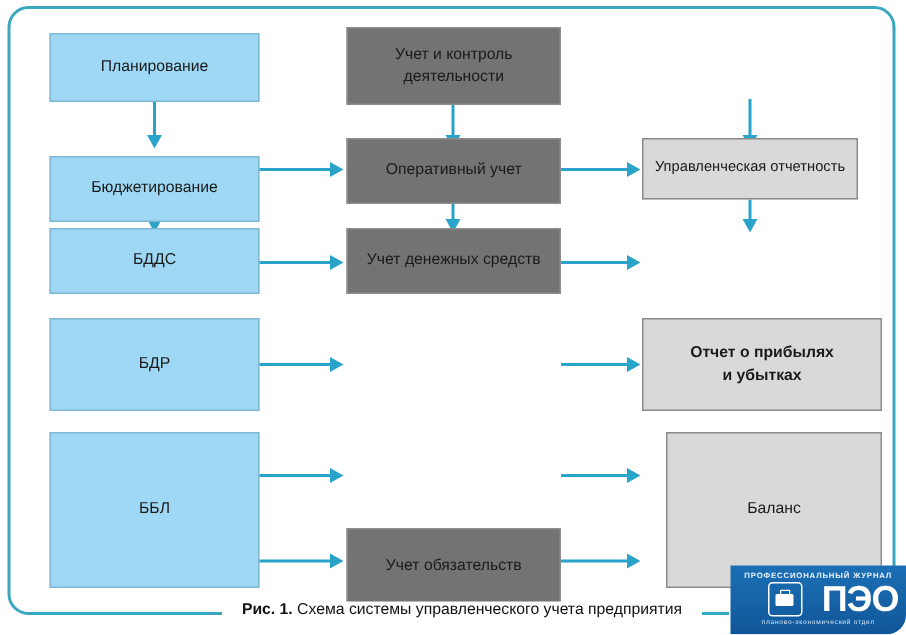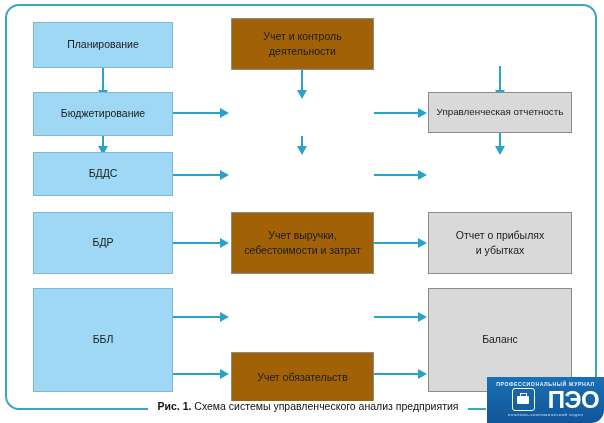--- a/index.html
+++ b/index.html
@@ -63,21 +63,21 @@
   }
   .box .txt {
     display: block;
     white-space: pre-line;
   }
   .box.blue-strong {
     background: #9ed8f5;
     border-color: #7fb8d4;
   }
   .box.blue-light {
-    background: #a16207;
+    background: #737373;
     border-color: #8c8c8c;
   }
   .box.gray {
     background: #d9d9d9;
     border-color: #8c8c8c;
   }
 
   
   .arrow-line-h {
     position: absolute;
@@ -241,73 +241,75 @@
   <div class="arrow-line-h" style="left:172px; top:373px; width:50px;"></div>
   <div class="arrow-head-r" style="left:220px; top:369px;"></div>
 
   <div class="arrow-line-h" style="left:374px; top:373px; width:46px;"></div>
   <div class="arrow-head-r" style="left:418px; top:369px;"></div>
 
   <div class="box blue-strong" style="left:33px; top:22px; width:140px; height:46px;">
     <span class="txt">Планирование</span>
   </div>
 
-  <div class="box blue-strong" style="left:33px; top:92px; width:140px; height:44px;">
+  <div class="box blue-strong" style="left:33px; top:104px; width:140px; height:44px;">
     <span class="txt">Бюджетирование</span>
   </div>
 
   <div class="box blue-strong" style="left:33px; top:212px; width:140px; height:62px;">
     <span class="txt">БДР</span>
   </div>
 
   <div class="box blue-strong" style="left:33px; top:152px; width:140px; height:44px;">
     <span class="txt">БДДС</span>
   </div>
 
   <div class="box blue-strong" style="left:33px; top:288px; width:140px; height:104px;">
     <span class="txt">ББЛ</span>
   </div>
 
   <div class="box blue-light" style="left:231px; top:18px; width:143px; height:52px;">
     <span class="txt">Учет и контроль
 деятельности</span>
   </div>
 
-
-
-  <div class="box blue-light" style="left:231px; top:212px; width:143px; height:62px;">
-    <span class="txt">Учет выручки,
-себестоимости и затрат</span>
-  </div>
+  <div class="box blue-light" style="left:231px; top:92px; width:143px; height:44px;">
+    <span class="txt">Оперативный учет</span>
+  </div>
+
+  <div class="box blue-light" style="left:231px; top:152px; width:143px; height:44px;">
+    <span class="txt">Учет денежных средств</span>
+  </div>
+
 
 
   <div class="box blue-light" style="left:231px; top:352px; width:143px; height:51px;">
     <span class="txt">Учет обязательств</span>
   </div>
 
 
   <div class="box gray" style="left:428px; top:92px; width:144px; height:41px;">
     <span class="txt" style="font-size:9.8px;">Управленческая отчетность</span>
   </div>
 
 
-  <div class="box gray" style="left:428px; top:212px; width:144px; height:62px;">
+  <div class="box gray" style="left:428px; top:212px; width:160px; height:62px;font-weight:bold;">
     <span class="txt">Отчет о прибылях
 и убытках</span>
   </div>
 
-  <div class="box gray" style="left:428px; top:288px; width:144px; height:104px;">
+  <div class="box gray" style="left:444px; top:288px; width:144px; height:104px;">
     <span class="txt">Баланс</span>
   </div>
 
   <div class="frame-gap"></div>
   <div class="frame-gap-right"></div>
 
   <div class="caption">
-    <b>Рис. 1.</b><span> Схема системы управленческого анализ предприятия</span>
+    <b>Рис. 1.</b><span> Схема системы управленческого учета предприятия</span>
   </div>
 
   <div class="logo">
     <div class="logo-top">ПРОФЕССИОНАЛЬНЫЙ ЖУРНАЛ</div>
     <div class="logo-mid">
       <span class="logo-mark"></span>
       <span class="logo-word">ПЭО</span>
     </div>
     <div class="logo-bottom">планово-экономический отдел</div>
   </div>

